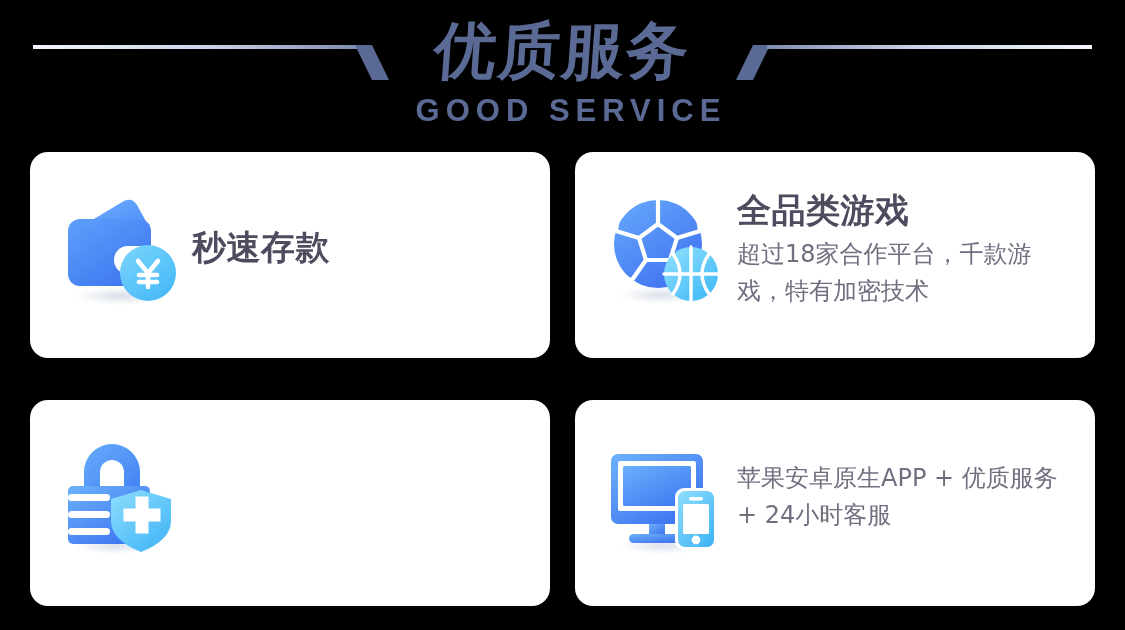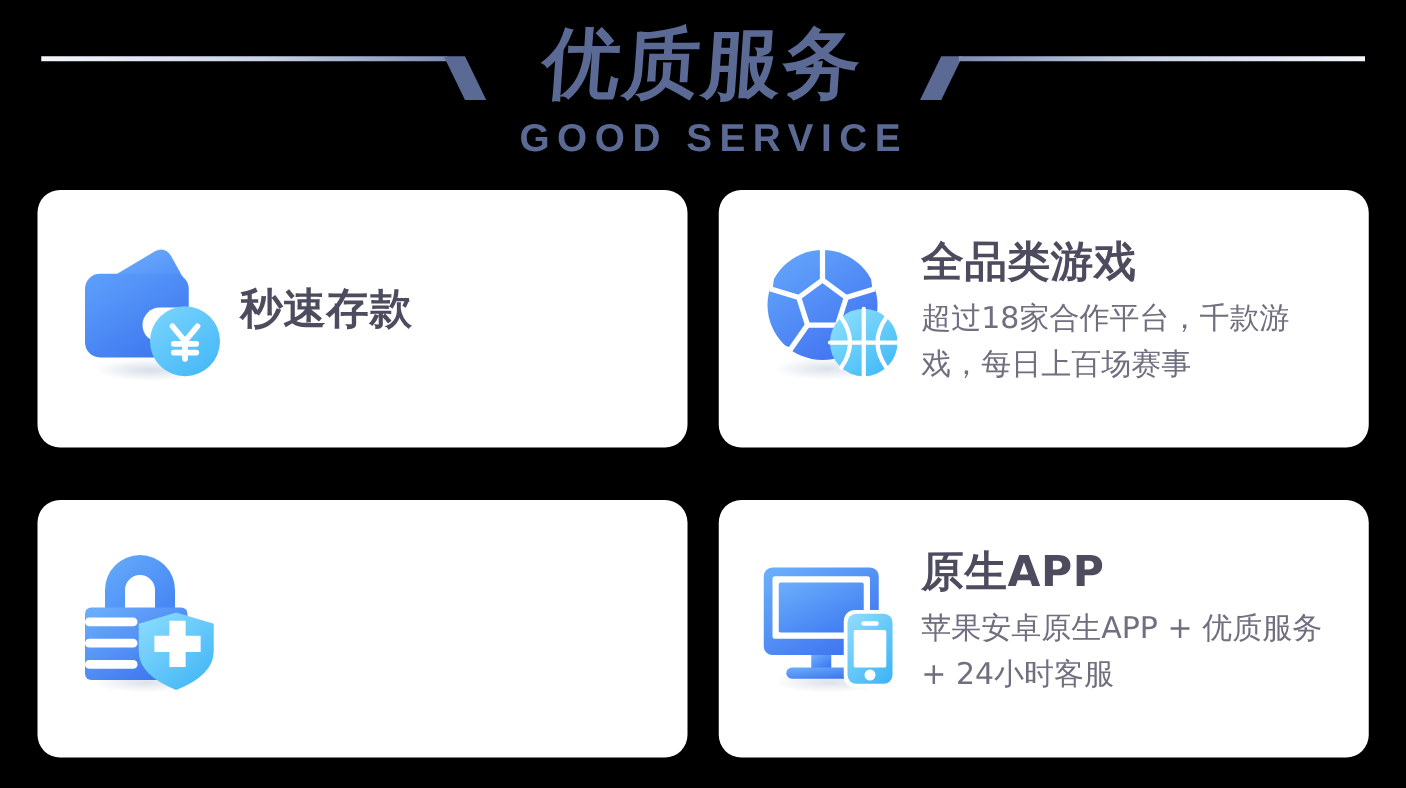--- a/index.html
+++ b/index.html
@@ -232,21 +232,21 @@
         <g fill="none" stroke="#ffffff" stroke-width="3.4" stroke-linecap="round">
           <line x1="88" y1="59" x2="88" y2="113"></line>
           <line x1="61" y1="86" x2="115" y2="86"></line>
           <path d="M70 66 Q84 86 70 106"></path>
           <path d="M106 66 Q92 86 106 106"></path>
         </g>
       </svg>
     </div>
     <div class="card-body">
       <div class="card-title">全品类游戏</div>
-      <div class="card-desc">超过18家合作平台，千款游戏，每日上百场赛事</div>
+      <div class="card-desc">超过18家合作平台，千款游戏，特有加密技术</div>
     </div>
   </div>
 
   <div class="card">
     <div class="card-icon">
       <svg class="icon-svg" viewBox="0 0 122 122">
         <defs>
           <linearGradient id="lShackle" x1="0" y1="0" x2="1" y2="1">
             <stop offset="0%" stop-color="#67acfb"></stop>
             <stop offset="100%" stop-color="#4281f4"></stop>
@@ -315,18 +315,17 @@
         <rect x="26" y="98" width="58" height="9" rx="4.5" fill="url(#mFrame)"></rect>
 
         <rect x="72" y="52" width="42" height="62" rx="9" fill="#ffffff"></rect>
         <rect x="75" y="55" width="36" height="56" rx="7" fill="url(#pBody)"></rect>
         <rect x="86" y="61" width="14" height="3.6" rx="1.8" fill="#ffffff"></rect>
         <rect x="80" y="68" width="26" height="30" rx="1.5" fill="#ffffff"></rect>
         <circle cx="93" cy="104" r="4.4" fill="#ffffff"></circle>
       </svg>
     </div>
     <div class="card-body">
-      <div class="card-title">原生APP</div>
       <div class="card-desc">苹果安卓原生APP + 优质服务 + 24小时客服</div>
     </div>
   </div>
 
 </div>
 
 </body></html>

